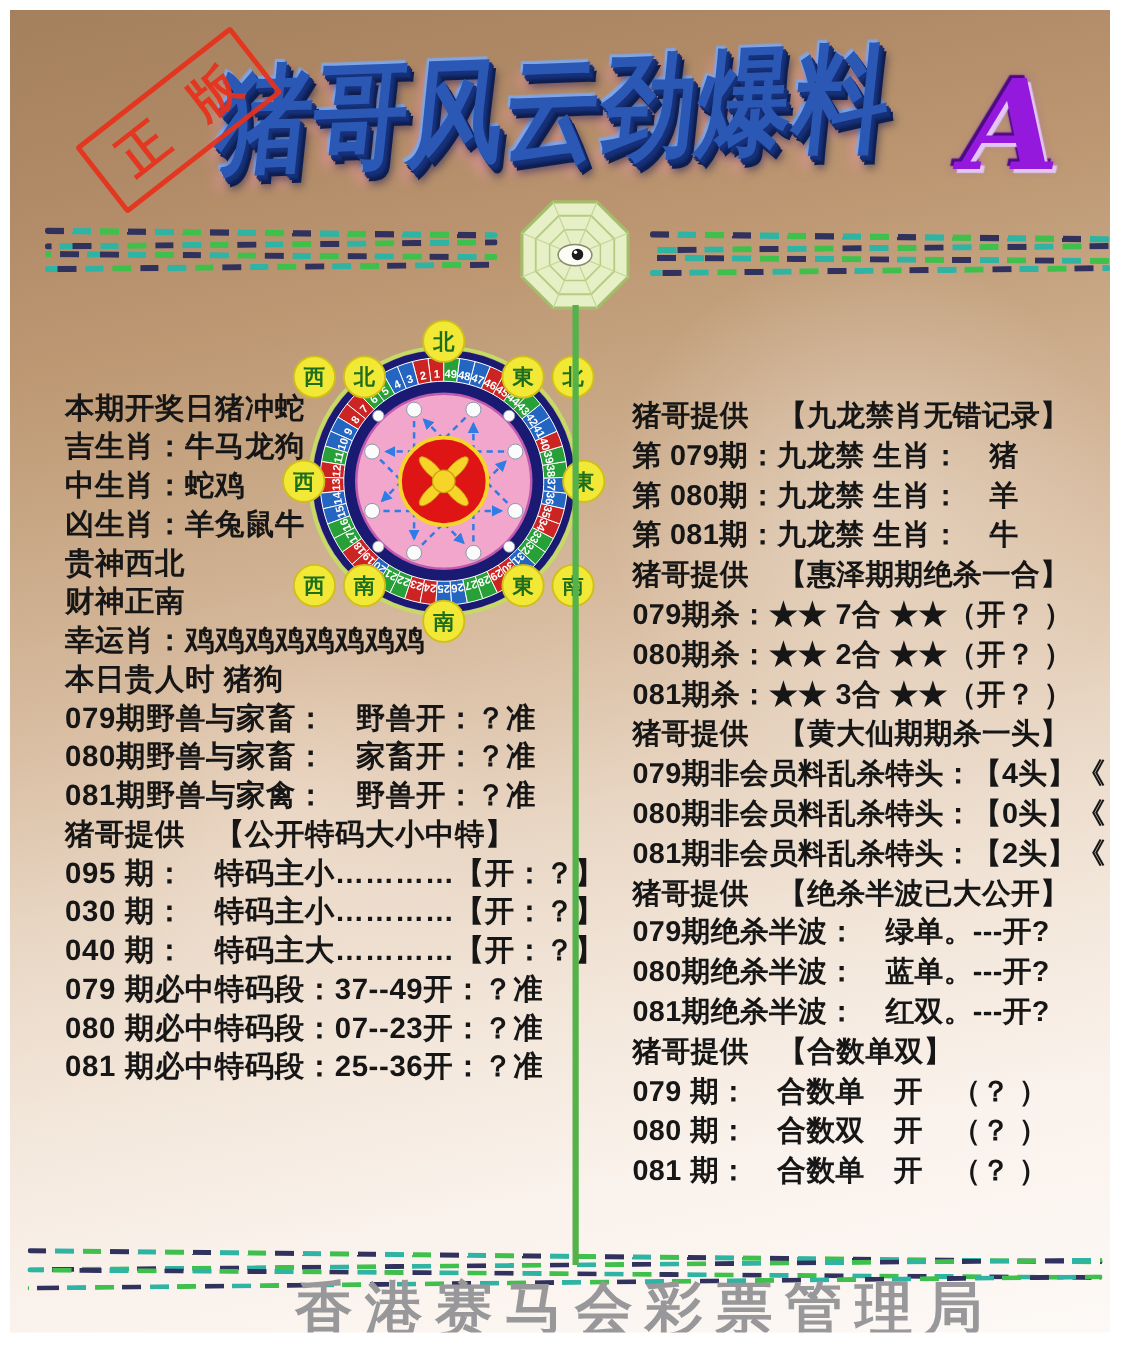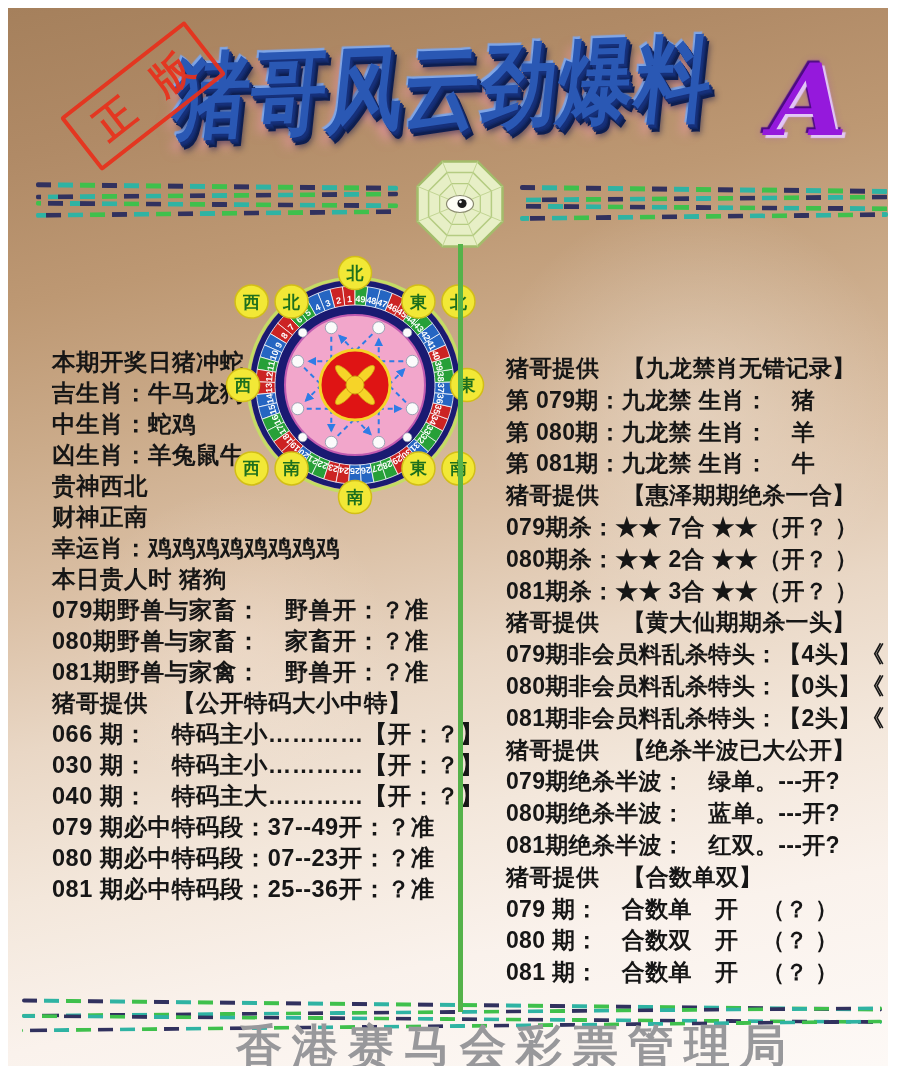--- a/index.html
+++ b/index.html
@@ -50,21 +50,21 @@
   .dashes .row:nth-child(4){transform:rotate(-.6deg);background-position-x:10px;}
   .top-left{left:28px;top:172px;width:362px;}
   .top-right{left:512px;top:175px;width:368px;}
   .bottom-dashes{left:14px;top:992px;width:860px;}
   .bottom-dashes .row{height:4px;margin:3px 0;}
   
   .emblem{position:absolute;left:404px;top:148px;z-index:2;}
   .vline{position:absolute;left:450px;top:236px;width:5px;height:768px;background:#55b24a;z-index:6;}
   .wheel{position:absolute;left:202px;top:232px;z-index:5;overflow:visible;}
   
-  .col{position:absolute;z-index:2;color:#161616;margin-top:36px;}
+  .col{position:absolute;z-index:2;color:#161616;}
   .left-col{left:44px;top:303px;width:440px;}
   .left-col .line{height:31px;line-height:31px;font-size:23.5px;font-weight:700;white-space:nowrap;letter-spacing:.5px;}
   .right-col{left:498px;top:309px;width:400px;}
   .right-col .line{height:31.8px;line-height:31.8px;font-size:23px;font-weight:700;white-space:nowrap;letter-spacing:.3px;}
   
   .agency{
     position:absolute;left:228px;top:1008px;z-index:2;
     font-size:46px;font-weight:700;color:#98989b;letter-spacing:10px;white-space:nowrap;
   }
   .watermark{
@@ -392,21 +392,21 @@
       <div class="line">中生肖：蛇鸡</div>
       <div class="line">凶生肖：羊兔鼠牛</div>
       <div class="line">贵神西北</div>
       <div class="line">财神正南</div>
       <div class="line">幸运肖：鸡鸡鸡鸡鸡鸡鸡鸡</div>
       <div class="line">本日贵人时 猪狗</div>
       <div class="line">079期野兽与家畜：　野兽开：？准</div>
       <div class="line">080期野兽与家畜：　家畜开：？准</div>
       <div class="line">081期野兽与家禽：　野兽开：？准</div>
       <div class="line">猪哥提供　【公开特码大小中特】</div>
-      <div class="line">066 期：　特码主小…………【开：？】</div>
+      <div class="line">095 期：　特码主小…………【开：？】</div>
       <div class="line">030 期：　特码主小…………【开：？】</div>
       <div class="line">040 期：　特码主大…………【开：？】</div>
       <div class="line">079 期必中特码段：37--49开：？准</div>
       <div class="line">080 期必中特码段：07--23开：？准</div>
       <div class="line">081 期必中特码段：25--36开：？准</div>
     </div>
 
     <div class="col right-col">
       <div class="line">猪哥提供　【九龙禁肖无错记录】</div>
       <div class="line">第 079期：九龙禁 生肖：　猪</div>

